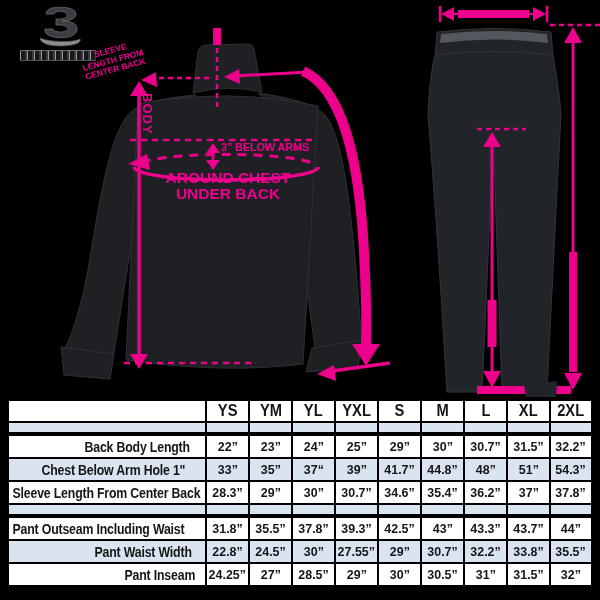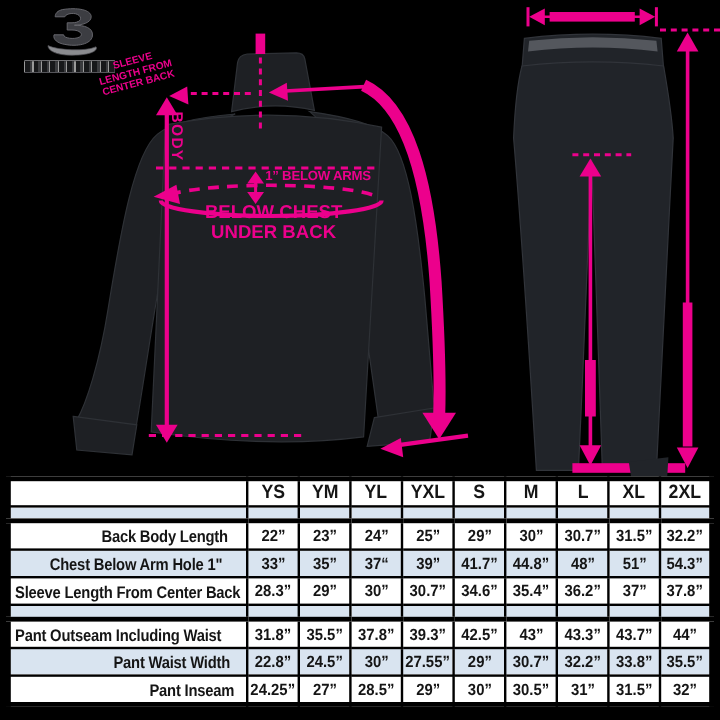--- a/index.html
+++ b/index.html
@@ -122,23 +122,23 @@
 
     <path fill="#212429" d="M524,385 Q540,383 557,381 L556,397 Q538,400 526,398 Z"></path>
   </svg>
 
   <div class="pk lbl-body">BODY</div>
   <div class="pk lbl-sleeve-note">
     <div>SLEEVE</div>
     <div>LENGTH FROM</div>
     <div>CENTER BACK</div>
   </div>
-  <div class="pk lbl-below-arms">1” BELOW ARMS</div>
+  <div class="pk lbl-below-arms">3” BELOW ARMS</div>
   <div class="pk lbl-chest">
-    <div>BELOW CHEST</div>
+    <div>AROUND CHEST</div>
     <div>UNDER BACK</div>
   </div>
 
   <table class="size-table">
     <tbody>
         <tr>
           <th style="width: 196px;"></th>
           <th><span class="cndv">YS</span></th>
           <th><span class="cndv">YM</span></th>
           <th><span class="cndv">YL</span></th>

